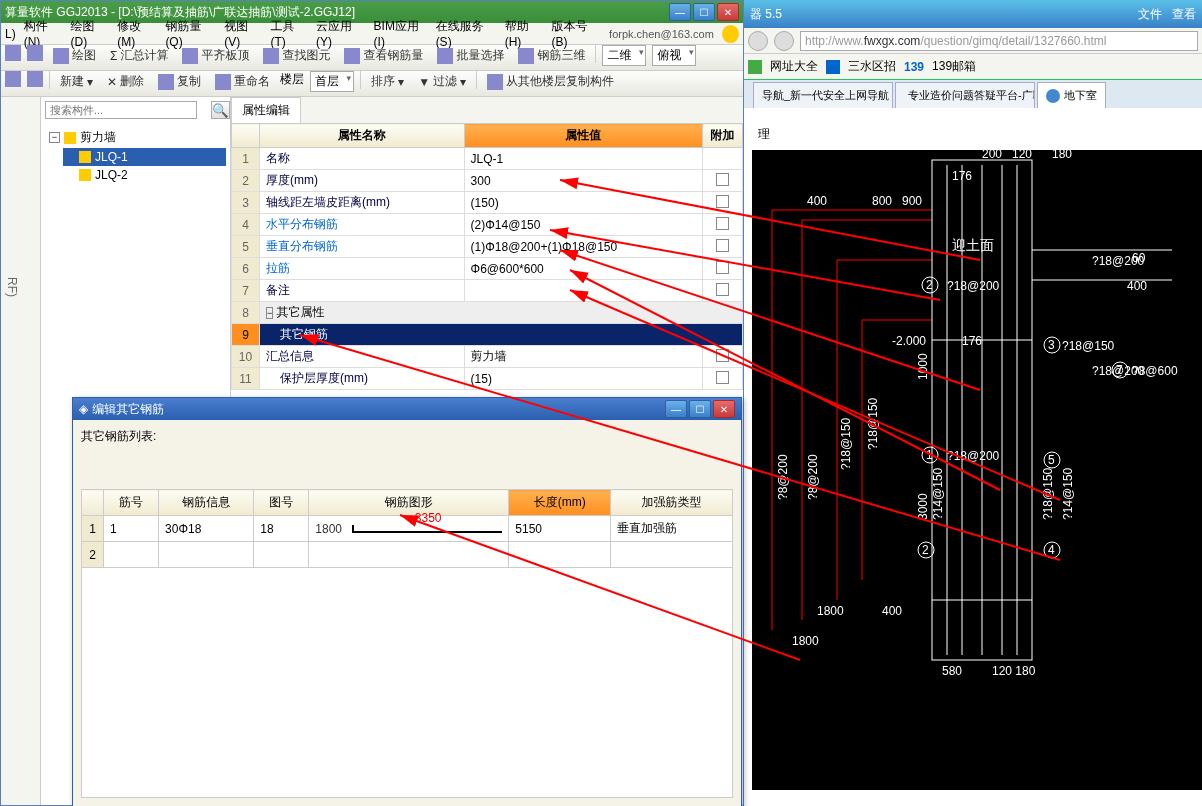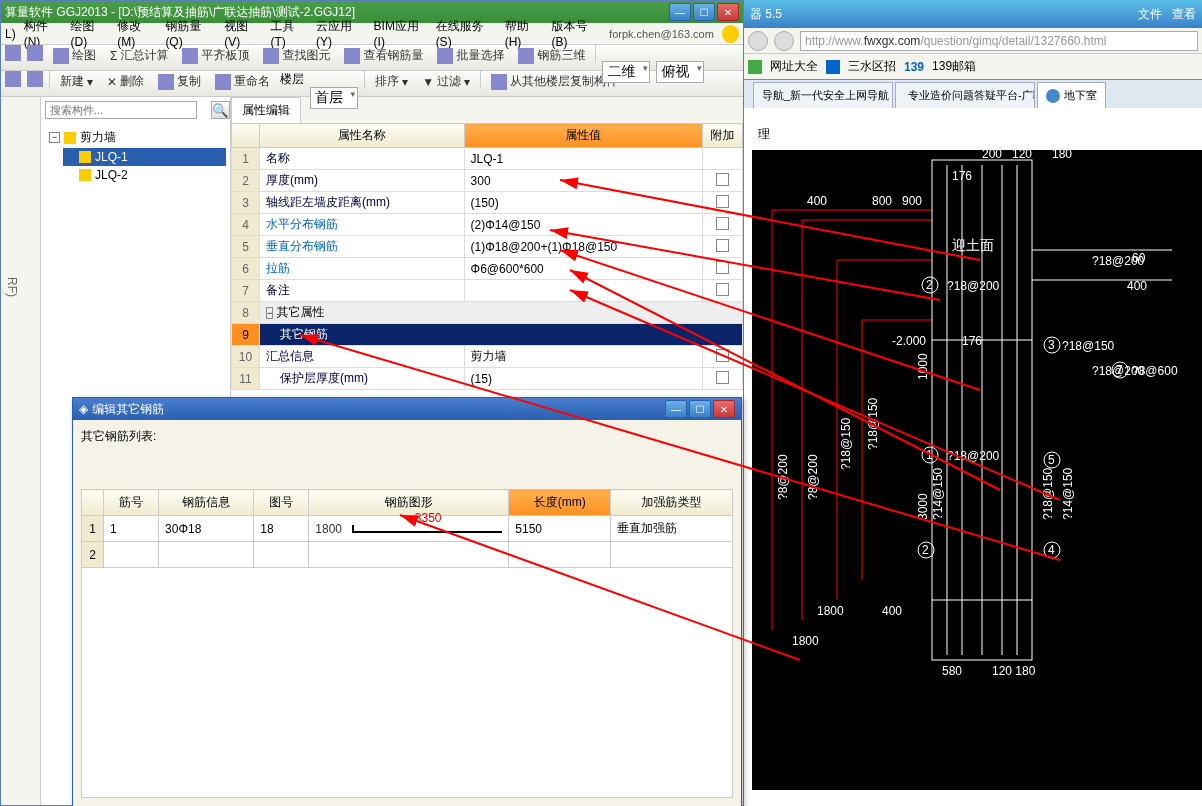--- a/index.html
+++ b/index.html
@@ -15,42 +15,42 @@
 
 .menubar { height: 22px; background: #f5f5f0; display: flex; align-items: center; padding: 0 4px; gap: 8px; border-bottom: 1px solid #ccc; }
 .menubar span { cursor: pointer; }
 .menubar .email { margin-left: auto; color: #555; font-size: 11px; }
 .menubar .face-icon { width: 18px; height: 18px; background: #fc0; border-radius: 50%; }
 
 .toolbar1, .toolbar2 { height: 26px; background: linear-gradient(#fdfdfb, #e8e8e0); display: flex; align-items: flex-start; padding: 0 4px; gap: 6px; border-bottom: 1px solid #ccc; }
 .tb-btn { display: flex; align-items: center; gap: 3px; padding: 2px 4px; cursor: pointer; color: #333; }
 .tb-sep { width: 1px; height: 18px; background: #ccc; }
 .tb-icon { width: 16px; height: 16px; background: #88c; display: inline-block; }
-.dropdown-small { border: 1px solid #aaa; padding: 1px 14px 1px 4px; background: #fff; font-size: 14px; position: relative; margin-top: 16px; }
+.dropdown-small { border: 1px solid #aaa; padding: 1px 14px 1px 4px; background: #fff; font-size: 12px; position: relative; }
 .dropdown-small::after { content: '▾'; position: absolute; right: 2px; font-size: 9px; color: #666; }
 
 .main-body { display: flex; height: calc(100% - 96px); }
 .left-strip { width: 40px; background: #f5f5f0; border-right: 1px solid #ccc; }
 .left-panel { width: 190px; background: #fff; border-right: 1px solid #ccc; display: flex; flex-direction: column; }
 .search-row { display: flex; padding: 4px; gap: 14px; }
 .search-input { flex: 1; border: 1px solid #aaa; padding: 2px 4px; color: #999; font-size: 11px; }
 .search-btn { width: 22px; border: 1px solid #aaa; background: linear-gradient(#fefefe,#e0e0e0); cursor: pointer; }
 .tree { padding: 4px; }
 .tree-node { padding: 2px 0 2px 16px; cursor: pointer; display: flex; align-items: center; gap: 4px; }
 .tree-node.root { padding-left: 4px; }
 .tree-node.selected { background: #2a5fb0; color: #fff; }
 .tree-icon { width: 12px; height: 12px; background: #fc0; display: inline-block; }
 .tree-toggle { width: 11px; height: 11px; border: 1px solid #888; font-size: 9px; line-height: 9px; text-align: center; }
 
 .center-panel { flex: 1; background: #fff; display: flex; flex-direction: column; }
 .prop-tab { display: flex; background: #f5f5f0; }
 .prop-tab-item { padding: 4px 10px; background: #fff; border: 1px solid #ccc; border-bottom: none; font-size: 12px; }
 .prop-table { flex: 1; overflow: auto; }
 .prop-table table { width: 100%; border-collapse: collapse; }
-.prop-table th { background: linear-gradient(#fefdf5,#f0ead0); border: 1px solid #ccc; padding: 3px 6px; font-weight: normal; text-align: center; font-size: 12px; }
+.prop-table th { background: linear-gradient(#fefdf5,#f0ead0); border: 1px solid #ccc; padding: 3px 6px; font-weight: bold; text-align: center; font-size: 12px; }
 .prop-table th.val-col { background: linear-gradient(#ffb050,#ff9020); color: #000; }
 .prop-table td { border: 1px solid #ddd; padding: 2px 6px; font-size: 12px; }
 .prop-table td.rownum { background: #f0ead0; text-align: center; width: 28px; color: #666; }
 .prop-table td.rownum.sel { background: #ff9020; color: #000; }
 .prop-table td.name-cell { color: #004; }
 .prop-table td.name-cell.link { color: #06c; }
 .prop-table tr.selected td { background: #0a246a; color: #fff; }
 .prop-table td.chk { text-align: center; }
 .chk-box { width: 13px; height: 13px; border: 1px solid #888; display: inline-block; background: #fff; }
 .group-row td { background: #eee; }

